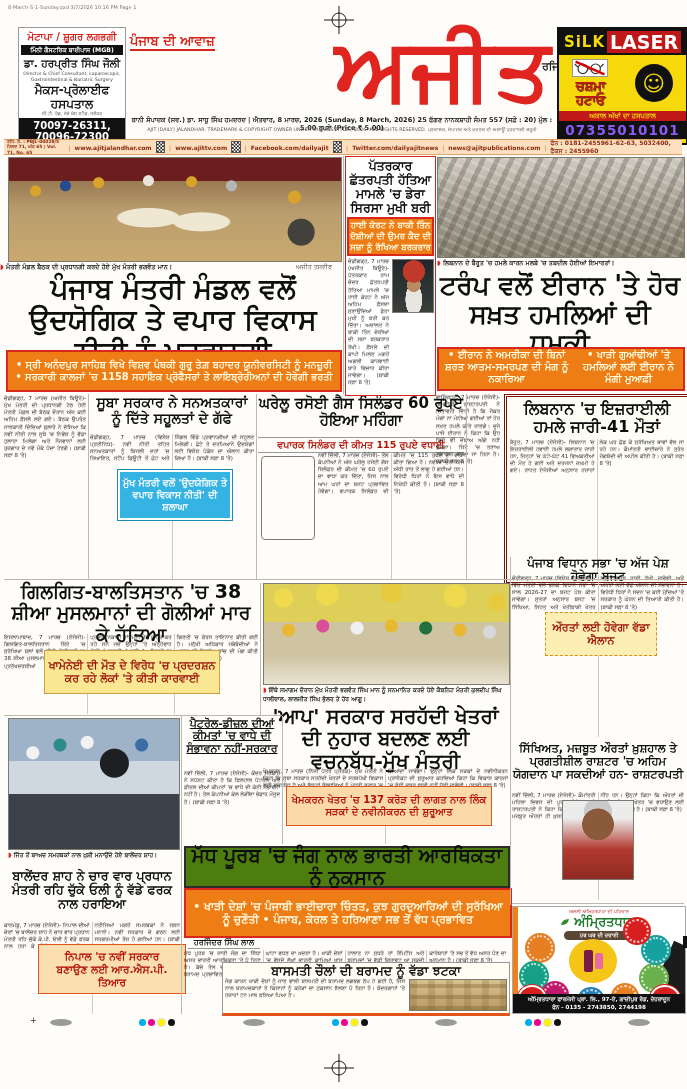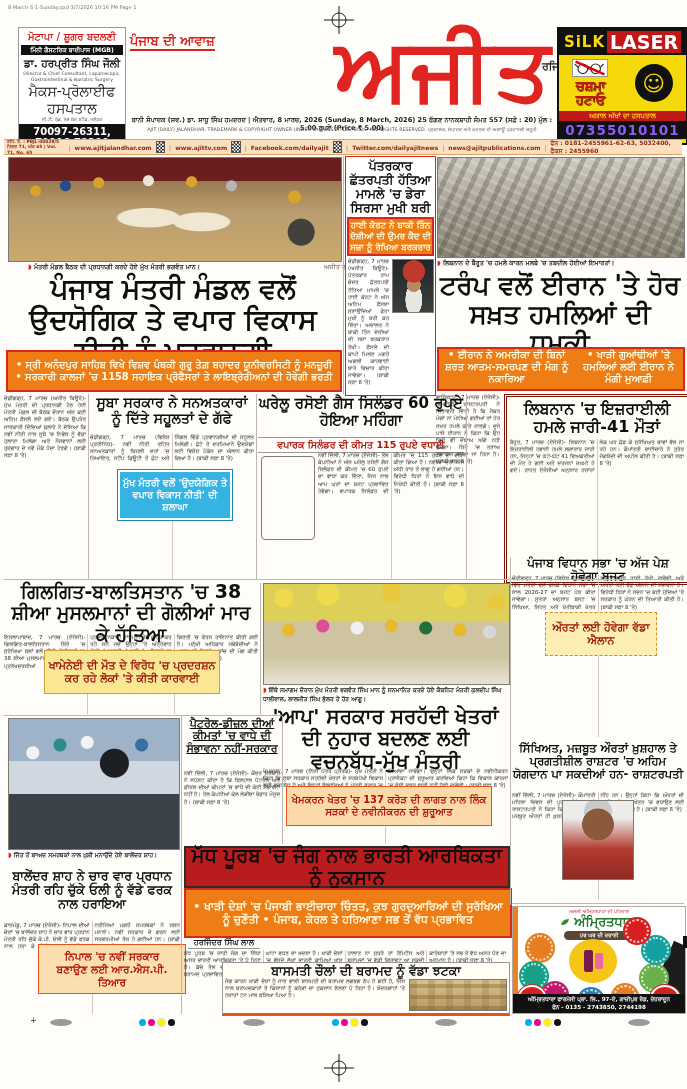--- a/index.html
+++ b/index.html
@@ -72,21 +72,21 @@
     linear-gradient(#d8c28f,#b89a64);}
   .qr{width:10px;height:10px;background:repeating-conic-gradient(#222 0% 25%, #fff 0% 50%) 0 0/3.4px 3.4px;border:1px solid #555;display:inline-block;vertical-align:middle;}
   .infobar{background:#fbdfbe;border-top:1px solid #e0a264;border-bottom:1px solid #e0a264;
            display:flex;align-items:center;gap:4px;font-size:6px;font-weight:700;color:#8a2a12;padding:0 3px;}
   .infobar .pipe{color:#c5763a;font-weight:400;}
   .ad-l{border:1px solid #9a9a9a;background:#fff;text-align:center;overflow:hidden;}
   .ad-l .l1{color:#d6241e;font-weight:700;font-size:10px;padding-top:3px;}
   .ad-l .l2{background:#111;color:#fff;font-size:6.2px;font-weight:700;margin:2px 2px;padding:1px 0;}
   .ad-l .l3{font-size:10.5px;font-weight:700;color:#111;}
   .ad-l .l4{font-size:4.6px;color:#444;line-height:1.25;padding:1px 3px;}
-  .ad-l .l5{font-size:14px;font-weight:400;color:#111;}
+  .ad-l .l5{font-size:12px;font-weight:700;color:#111;}
   .ad-l .l6{font-size:4.6px;color:#444;}
   .ad-l .l7{background:#111;color:#fff;font-size:10px;font-weight:700;margin-top:2px;padding:2px 0;}
   .ad-r{border:2px solid #111;background:#f5d90a;overflow:hidden;}
   .ad-r .hdr{background:#111;display:flex;justify-content:center;gap:2px;align-items:center;padding:2px 0;}
   .ad-r .silk{color:#f5d90a;font-weight:700;font-size:15px;letter-spacing:1px;}
   .ad-r .laser{color:#fff;background:#c01818;font-weight:700;font-size:19px;padding:0 3px;}
   .ad-r .mid{display:flex;align-items:center;justify-content:space-around;height:56px;}
   .ad-r .chashma{color:#c01818;font-weight:700;font-size:13px;line-height:1.1;text-align:center;text-shadow:1px 1px 0 #7a3b00;}
   .ad-r .smiley{width:38px;height:38px;border-radius:50%;background:#111;color:#f5d90a;display:flex;align-items:center;justify-content:center;font-size:22px;}
   .ad-r .hosp{background:#c01818;color:#f5d90a;font-size:6.8px;font-weight:700;text-align:center;padding:1px 0;}
@@ -113,21 +113,21 @@
 
 <div class="page">
 
   <div class="abs" style="left:8px;top:4px;font-size:5px;color:#777;">8-March-S-1-Sunday.qxd   3/7/2026   10:16 PM   Page 1</div>
   <svg class="abs" style="left:324px;top:6px;" width="30" height="28" viewBox="0 0 30 28">
     <circle class="regmark" cx="15" cy="14" r="7"></circle>
       <path class="regmark" d="M15 0v28M0 14h30"></path>
   </svg>
 
   <div class="abs ad-l" style="left:18px;top:27px;width:106px;height:112px;">
-    <div class="l1">ਮੋਟਾਪਾ / ਸ਼ੂਗਰ ਬਦਲਣੀ</div>
+    <div class="l1">ਮੋਟਾਪਾ / ਸ਼ੂਗਰ ਲਗਭਗੀ</div>
     <div class="l2">ਮਿੰਨੀ ਗੈਸਟਰਿਕ ਬਾਈਪਾਸ (MGB)</div>
     <div class="l3">ਡਾ. ਹਰਪ੍ਰੀਤ ਸਿੰਘ ਜੌਲੀ</div>
     <div class="l4">Director &amp; Chief Consultant, Laparoscopic, Gastrointestinal &amp; Bariatric Surgery</div>
     <div class="l5">ਮੈਕਸ-ਪ੍ਰੋਲਾਈਫ ਹਸਪਤਾਲ</div>
     <div class="l6">ਜੀ.ਟੀ. ਰੋਡ, ਨੇੜੇ ਬੱਸ ਸਟੈਂਡ, ਜਲੰਧਰ</div>
     <div class="l7">70097-26311, 70096-72300</div>
   </div>
 
   <div class="abs" style="left:130px;top:30px;">
     <span style="color:#d6241e;font-weight:700;font-size:13px;border-bottom:2px solid #d6241e;padding-bottom:1px;">ਪੰਜਾਬ ਦੀ ਆਵਾਜ਼</span>
@@ -181,21 +181,21 @@
       <span class="qr"></span>
     <span class="pipe">|</span>
     <span>Twitter.com/dailyajitnews</span>
     <span class="pipe">|</span>
     <span>news@ajitpublications.com</span>
     <span class="pipe">|</span>
     <span>ਫੋਨ : 0181-2455961-62-63, 5032400, ਫੈਕਸ : 2455960</span>
   </div>
 
   <div class="abs photo photo-cabinet" style="left:8px;top:157px;width:332px;height:103px;"></div>
-  <div class="abs cap" style="left:8px;top:263px;width:332px;padding-left:20px;">
+  <div class="abs cap" style="left:0;top:263px;width:332px;">
     <span class="capdot">◗</span> <span>ਮੰਤਰੀ ਮੰਡਲ ਬੈਠਕ ਦੀ ਪ੍ਰਧਾਨਗੀ ਕਰਦੇ ਹੋਏ ਮੁੱਖ ਮੰਤਰੀ ਭਗਵੰਤ ਮਾਨ।</span>
     <span style="float:right;font-weight:400;color:#444;">ਅਜੀਤ ਤਸਵੀਰ</span>
   </div>
   <div class="abs hl" style="left:4px;top:273px;width:338px;font-size:28px;">ਪੰਜਾਬ ਮੰਤਰੀ ਮੰਡਲ ਵਲੋਂ ਉਦਯੋਗਿਕ ਤੇ ਵਪਾਰ ਵਿਕਾਸ ਨੀਤੀ ਨੂੰ ਪ੍ਰਵਾਨਗੀ</div>
   <div class="abs obox" style="left:6px;top:350px;width:332px;height:38px;font-size:9.8px;display:flex;flex-direction:column;justify-content:center;">
     <div><span>• </span><span>ਸ੍ਰੀ ਅਨੰਦਪੁਰ ਸਾਹਿਬ ਵਿਖੇ ਵਿਸ਼ਵ ਪੰਥਕੀ ਗੁਰੂ ਤੇਗ਼ ਬਹਾਦਰ ਯੂਨੀਵਰਸਿਟੀ ਨੂੰ ਮਨਜ਼ੂਰੀ</span></div>
     <div><span>• </span><span>ਸਰਕਾਰੀ ਕਾਲਜਾਂ 'ਚ 1158 ਸਹਾਇਕ ਪ੍ਰੋਫੈਸਰਾਂ ਤੇ ਲਾਇਬ੍ਰੇਰੀਅਨਾਂ ਦੀ ਹੋਵੇਗੀ ਭਰਤੀ</span></div>
   </div>
   <div class="abs bodytxt" style="left:4px;top:395px;width:82px;height:184px;">ਚੰਡੀਗੜ੍ਹ, 7 ਮਾਰਚ (ਅਜੀਤ ਬਿਊਰੋ)- ਮੁੱਖ ਮੰਤਰੀ ਦੀ ਪ੍ਰਧਾਨਗੀ ਹੇਠ ਹੋਈ ਮੰਤਰੀ ਮੰਡਲ ਦੀ ਬੈਠਕ ਦੌਰਾਨ ਅੱਜ ਕਈ ਅਹਿਮ ਫ਼ੈਸਲੇ ਲਏ ਗਏ। ਬੈਠਕ ਉਪਰੰਤ ਜਾਣਕਾਰੀ ਦਿੰਦਿਆਂ ਬੁਲਾਰੇ ਨੇ ਦੱਸਿਆ ਕਿ ਨਵੀਂ ਨੀਤੀ ਨਾਲ ਸੂਬੇ 'ਚ ਨਿਵੇਸ਼ ਨੂੰ ਵੱਡਾ ਹੁਲਾਰਾ ਮਿਲੇਗਾ ਅਤੇ ਨੌਜਵਾਨਾਂ ਲਈ ਰੁਜ਼ਗਾਰ ਦੇ ਨਵੇਂ ਮੌਕੇ ਪੈਦਾ ਹੋਣਗੇ। (ਬਾਕੀ ਸਫ਼ਾ 8 'ਤੇ)</div>
 
@@ -255,21 +255,21 @@
   <div class="abs cap" style="left:8px;top:851px;width:170px;font-size:6px;">
     <span class="capdot">◗</span> <span>ਜਿੱਤ ਤੋਂ ਬਾਅਦ ਸਮਰਥਕਾਂ ਨਾਲ ਖ਼ੁਸ਼ੀ ਮਨਾਉਂਦੇ ਹੋਏ ਬਾਲੇਂਦਰ ਸ਼ਾਹ।</span>
   </div>
   <div class="abs hl" style="left:4px;top:869px;width:176px;font-size:12.5px;">ਬਾਲੇਂਦਰ ਸ਼ਾਹ ਨੇ ਚਾਰ ਵਾਰ ਪ੍ਰਧਾਨ ਮੰਤਰੀ ਰਹਿ ਚੁੱਕੇ ਓਲੀ ਨੂੰ ਵੱਡੇ ਫਰਕ ਨਾਲ ਹਰਾਇਆ</div>
   <div class="abs bodytxt cols2" style="left:4px;top:922px;width:176px;height:92px;">ਕਾਠਮੰਡੂ, 7 ਮਾਰਚ (ਏਜੰਸੀ)- ਨਿਪਾਲ ਦੀਆਂ ਚੋਣਾਂ 'ਚ ਬਾਲੇਂਦਰ ਸ਼ਾਹ ਨੇ ਚਾਰ ਵਾਰ ਪ੍ਰਧਾਨ ਮੰਤਰੀ ਰਹਿ ਚੁੱਕੇ ਕੇ.ਪੀ. ਓਲੀ ਨੂੰ ਵੱਡੇ ਫਰਕ ਨਾਲ ਹਰਾ ਕੇ ਇਤਿਹਾਸ ਰਚ ਦਿੱਤਾ। ਨਤੀਜਿਆਂ ਮਗਰੋਂ ਸਮਰਥਕਾਂ ਨੇ ਜਸ਼ਨ ਮਨਾਏ। ਨਵੀਂ ਸਰਕਾਰ ਦੇ ਗਠਨ ਲਈ ਸਰਗਰਮੀਆਂ ਤੇਜ਼ ਹੋ ਗਈਆਂ ਹਨ। (ਬਾਕੀ ਸਫ਼ਾ 8 'ਤੇ)</div>
   <div class="abs" style="left:38px;top:944px;width:118px;height:46px;background:#fbdfb0;border:1.5px solid #e2541a;color:#b31208;font-weight:700;font-size:10.5px;text-align:center;display:flex;align-items:center;padding:1px 14px;">ਨਿਪਾਲ 'ਚ ਨਵੀਂ ਸਰਕਾਰ ਬਣਾਉਣ ਲਈ ਆਰ.ਐਸ.ਪੀ. ਤਿਆਰ</div>
 
   <div class="abs hl" style="left:184px;top:718px;width:96px;font-size:11px;text-decoration:underline;">ਪੈਟਰੋਲ-ਡੀਜ਼ਲ ਦੀਆਂ ਕੀਮਤਾਂ 'ਚ ਵਾਧੇ ਦੀ ਸੰਭਾਵਨਾ ਨਹੀਂ-ਸਰਕਾਰ</div>
   <div class="abs bodytxt" style="left:184px;top:770px;width:96px;height:76px;">ਨਵੀਂ ਦਿੱਲੀ, 7 ਮਾਰਚ (ਏਜੰਸੀ)- ਕੇਂਦਰ ਸਰਕਾਰ ਨੇ ਸਪੱਸ਼ਟ ਕੀਤਾ ਹੈ ਕਿ ਫਿਲਹਾਲ ਪੈਟਰੋਲ ਅਤੇ ਡੀਜ਼ਲ ਦੀਆਂ ਕੀਮਤਾਂ 'ਚ ਵਾਧੇ ਦੀ ਕੋਈ ਸੰਭਾਵਨਾ ਨਹੀਂ ਹੈ। ਤੇਲ ਕੰਪਨੀਆਂ ਕੋਲ ਲੋੜੀਂਦਾ ਭੰਡਾਰ ਮੌਜੂਦ ਹੈ। (ਬਾਕੀ ਸਫ਼ਾ 8 'ਤੇ)</div>
 
-  <div class="abs" style="left:184px;top:846px;width:322px;height:38px;border:2px solid #2c2c2c;background:#b91c1c;display:flex;align-items:center;justify-content:center;">
+  <div class="abs" style="left:184px;top:846px;width:322px;height:38px;border:2px solid #2c2c2c;background:#4d7c0f;display:flex;align-items:center;justify-content:center;">
     <span class="hl" style="font-size:19.5px;">ਮੱਧ ਪੂਰਬ 'ਚ ਜੰਗ ਨਾਲ ਭਾਰਤੀ ਆਰਥਿਕਤਾ ਨੂੰ ਨੁਕਸਾਨ</span>
   </div>
   <div class="abs obox" style="left:184px;top:888px;width:318px;height:44px;font-size:11px;display:flex;align-items:center;padding:1px 3px;">• ਖਾੜੀ ਦੇਸ਼ਾਂ 'ਚ ਪੰਜਾਬੀ ਭਾਈਚਾਰਾ ਚਿੰਤਤ, ਕੁਝ ਗੁਰਦੁਆਰਿਆਂ ਦੀ ਸੁਰੱਖਿਆ ਨੂੰ ਚੁਣੌਤੀ • ਪੰਜਾਬ, ਕੇਰਲ ਤੇ ਹਰਿਆਣਾ ਸਭ ਤੋਂ ਵੱਧ ਪ੍ਰਭਾਵਿਤ</div>
   <div class="abs" style="left:188px;top:938px;width:72px;text-align:center;font-size:8px;font-weight:700;border-bottom:1px solid #999;">ਹਰਜਿੰਦਰ ਸਿੰਘ ਲਾਲ</div>
   <div class="abs bodytxt cols4" style="left:184px;top:950px;width:322px;height:62px;">ਮੱਧ ਪੂਰਬ 'ਚ ਜਾਰੀ ਜੰਗ ਦਾ ਸਿੱਧਾ ਅਸਰ ਭਾਰਤੀ ਆਰਥਿਕਤਾ 'ਤੇ ਪੈ ਰਿਹਾ ਹੈ। ਕੱਚੇ ਤੇਲ ਦੀ ਸਪਲਾਈ ਅਤੇ ਬਰਾਮਦ ਪ੍ਰਭਾਵਿਤ ਹੋਣ ਨਾਲ ਵਪਾਰਕ ਘਾਟਾ ਵਧਣ ਦਾ ਖ਼ਦਸ਼ਾ ਹੈ। ਖਾੜੀ ਦੇਸ਼ਾਂ 'ਚ ਵੱਸਦੇ ਲੱਖਾਂ ਭਾਰਤੀ ਕਾਮਿਆਂ ਖ਼ਾਸ ਕਰ ਪੰਜਾਬੀ ਭਾਈਚਾਰੇ 'ਚ ਚਿੰਤਾ ਪਾਈ ਜਾ ਰਹੀ ਹੈ। ਮਾਹਿਰਾਂ ਅਨੁਸਾਰ ਜੇ ਹਾਲਾਤ ਨਾ ਸੁਧਰੇ ਤਾਂ ਰੈਮਿਟੈਂਸ ਅਤੇ ਬਰਾਮਦਾਂ 'ਚ ਵੱਡੀ ਗਿਰਾਵਟ ਆ ਸਕਦੀ ਹੈ। ਪੰਜਾਬ, ਕੇਰਲ ਤੇ ਹਰਿਆਣਾ ਦੇ ਕਾਰੋਬਾਰਾਂ 'ਤੇ ਸਭ ਤੋਂ ਵੱਧ ਅਸਰ ਪੈਣ ਦਾ ਅਨੁਮਾਨ ਹੈ। (ਬਾਕੀ ਸਫ਼ਾ 8 'ਤੇ)</div>
 
   <div class="abs" style="left:222px;top:962px;width:286px;height:50px;background:#fffdf4;border:1px solid #999;border-bottom:3px solid #e2541a;overflow:hidden;">
     <div class="hl" style="font-size:12.5px;margin-top:1px;">ਬਾਸਮਤੀ ਚੌਲਾਂ ਦੀ ਬਰਾਮਦ ਨੂੰ ਵੱਡਾ ਝਟਕਾ</div>
     <div class="photo photo-rice" style="float:right;width:96px;height:30px;margin:1px 2px;"></div>
     <div class="bodytxt" style="padding:0 2px;">ਜੰਗ ਕਾਰਨ ਖਾੜੀ ਦੇਸ਼ਾਂ ਨੂੰ ਜਾਣ ਵਾਲੀ ਬਾਸਮਤੀ ਦੀ ਬਰਾਮਦ ਲਗਭਗ ਠੱਪ ਹੋ ਗਈ ਹੈ, ਜਿਸ ਨਾਲ ਬਰਾਮਦਕਾਰਾਂ ਤੇ ਕਿਸਾਨਾਂ ਨੂੰ ਕਰੋੜਾਂ ਦਾ ਨੁਕਸਾਨ ਝੱਲਣਾ ਪੈ ਰਿਹਾ ਹੈ। ਬੰਦਰਗਾਹਾਂ 'ਤੇ ਹਜ਼ਾਰਾਂ ਟਨ ਮਾਲ ਫਸਿਆ ਪਿਆ ਹੈ।</div>

